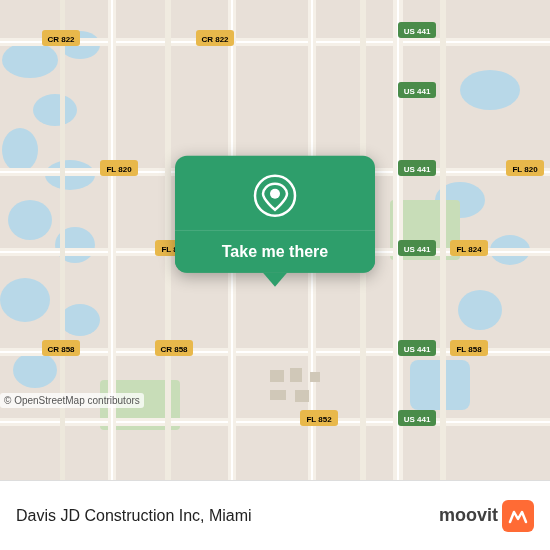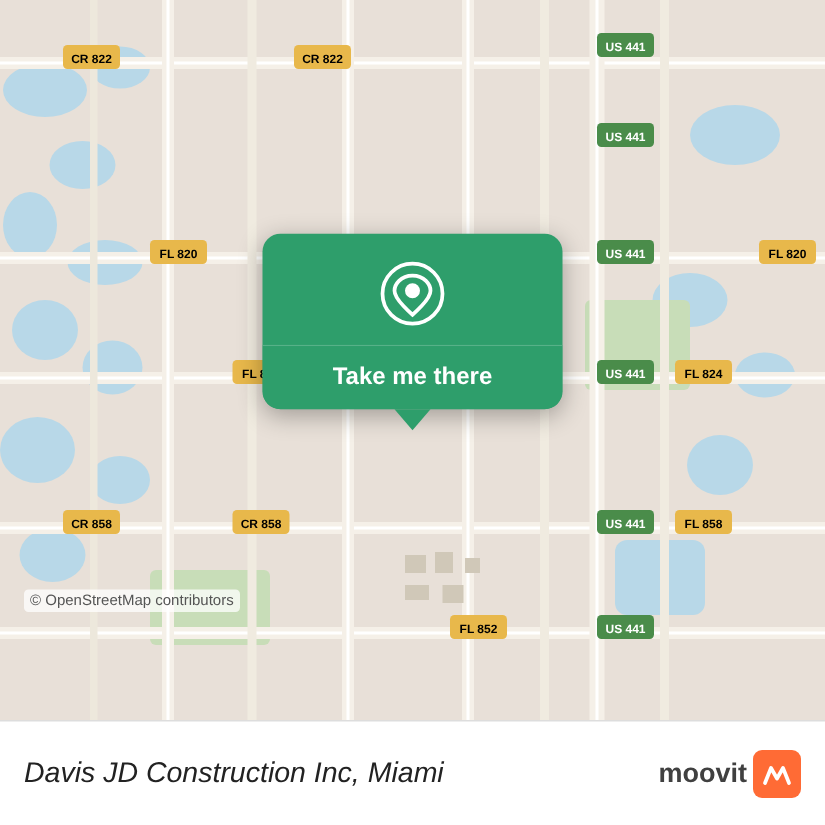--- a/index.html
+++ b/index.html
@@ -32,24 +32,23 @@
       padding: 0 16px;
       border-top: 1px solid #ddd;
     }
 
     .business-info {
       display: flex;
       flex-direction: column;
     }
 
     .business-name {
-      font-size: 19px;
+      font-size: 16px;
       font-weight: 500;
       color: #222;
-      font-style: italic;
     }
 
     .moovit-logo {
       display: flex;
       align-items: center;
       gap: 4px;
     }
 
     .moovit-text {
       font-size: 18px;
@@ -109,21 +108,21 @@
       width: 0;
       height: 0;
       border-left: 12px solid transparent;
       border-right: 12px solid transparent;
       border-top: 14px solid #2e9e6b;
     }
 
     .copyright {
       position: absolute;
       bottom: 72px;
-      left: 16px;
+      left: 0;
       font-size: 10px;
       color: #555;
       background: rgba(255,255,255,0.75);
       padding: 2px 4px;
       border-radius: 3px;
     }
   </style>
 </head>
 <body>
 

